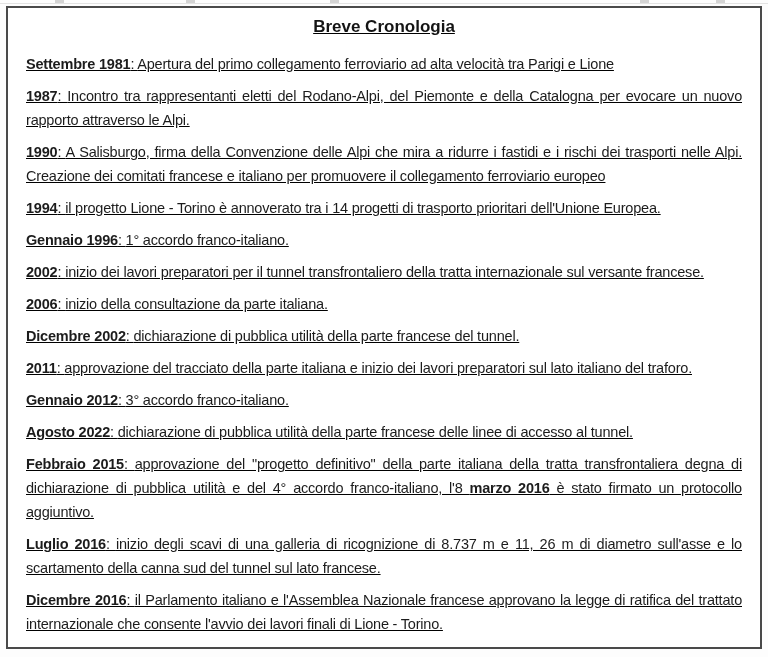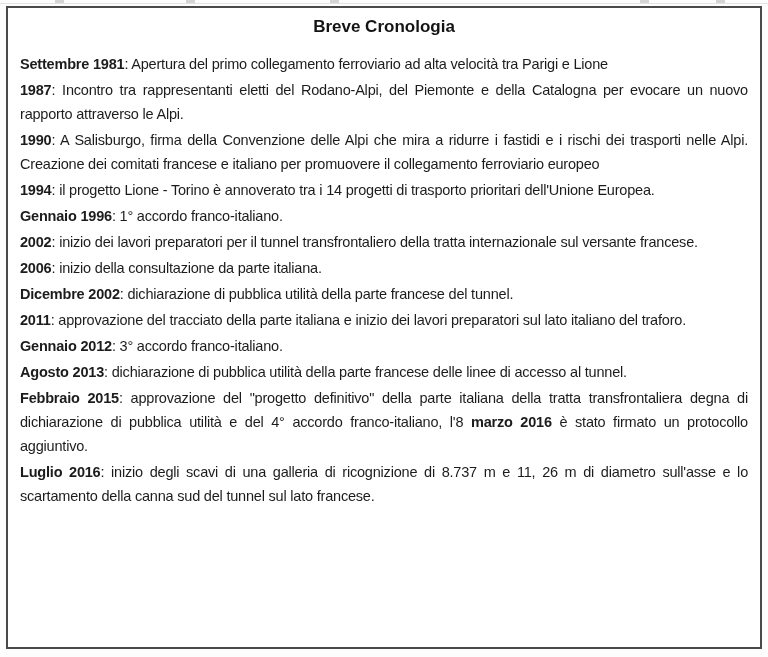--- a/index.html
+++ b/index.html
@@ -28,30 +28,31 @@
     background: #d4d4d4;
   }
   .chronology-box {
     position: absolute;
     left: 6px; top: 6px;
     width: 756px; height: 643px;
     box-sizing: border-box;
     background: #ffffff;
     border: 2px solid #4a4a4a;
     padding: 9px 10px 23px 10px;
+    text-decoration: underline;
   }
   .title {
     margin: 0 0 15px 0;
     font-size: 17px;
     font-weight: bold;
     text-align: center;
     color: #141414;
   }
   .entry {
-    margin: 2px;
+    margin: 8px;
     font-size: 14.5px;
     line-height: 24px;
     letter-spacing: -0.2px;
     text-align: justify;
     color: #1c1c1c;
   }
   .entry strong { font-weight: bold; }
 </style>
 </head>
 <body>
@@ -72,19 +73,20 @@
         <p class="entry"><strong>Settembre 1981</strong>: <span>Apertura del primo collegamento ferroviario ad alta velocità tra Parigi e Lione</span></p>
         <p class="entry"><strong>1987</strong>: <span>Incontro tra rappresentanti eletti del Rodano-Alpi, del Piemonte e della Catalogna per evocare un nuovo rapporto attraverso le Alpi.</span></p>
         <p class="entry"><strong>1990</strong>: <span>A Salisburgo, firma della Convenzione delle Alpi che mira a ridurre i fastidi e i rischi dei trasporti nelle Alpi. Creazione dei comitati francese e italiano per promuovere il collegamento ferroviario europeo</span></p>
         <p class="entry"><strong>1994</strong>: <span>il progetto Lione - Torino è annoverato tra i 14 progetti di trasporto prioritari dell'Unione Europea.</span></p>
         <p class="entry"><strong>Gennaio 1996</strong>: <span>1° accordo franco-italiano.</span></p>
         <p class="entry"><strong>2002</strong>: <span>inizio dei lavori preparatori per il tunnel transfrontaliero della tratta internazionale sul versante francese.</span></p>
         <p class="entry"><strong>2006</strong>: <span>inizio della consultazione da parte italiana.</span></p>
         <p class="entry"><strong>Dicembre 2002</strong>: <span>dichiarazione di pubblica utilità della parte francese del tunnel.</span></p>
         <p class="entry"><strong>2011</strong>: <span>approvazione del tracciato della parte italiana e inizio dei lavori preparatori sul lato italiano del traforo.</span></p>
         <p class="entry"><strong>Gennaio 2012</strong>: <span>3° accordo franco-italiano.</span></p>
-        <p class="entry"><strong>Agosto 2013</strong>: <span>dichiarazione di pubblica utilità della parte francese delle linee di accesso al tunnel.</span></p>
+        <p class="entry"><strong>Agosto 2022</strong>: <span>dichiarazione di pubblica utilità della parte francese delle linee di accesso al tunnel.</span></p>
         <p class="entry"><strong>Febbraio 2015</strong>: <span>approvazione del "progetto definitivo" della parte italiana della tratta transfrontaliera degna di dichiarazione di pubblica utilità e del 4° accordo franco-italiano, l'8 </span><strong>marzo 2016</strong><span> è stato firmato un protocollo aggiuntivo.</span></p>
         <p class="entry"><strong>Luglio 2016</strong>: <span>inizio degli scavi di una galleria di ricognizione di 8.737 m e 11, 26 m di diametro sull'asse e lo scartamento della canna sud del tunnel sul lato francese.</span></p>
+        <p class="entry"><strong>Dicembre 2016</strong>: <span>il Parlamento italiano e l'Assemblea Nazionale francese approvano la legge di ratifica del trattato internazionale che consente l'avvio dei lavori finali di Lione - Torino.</span></p>
       </div>
   </div>
 
 </div>
 
 </body></html>

